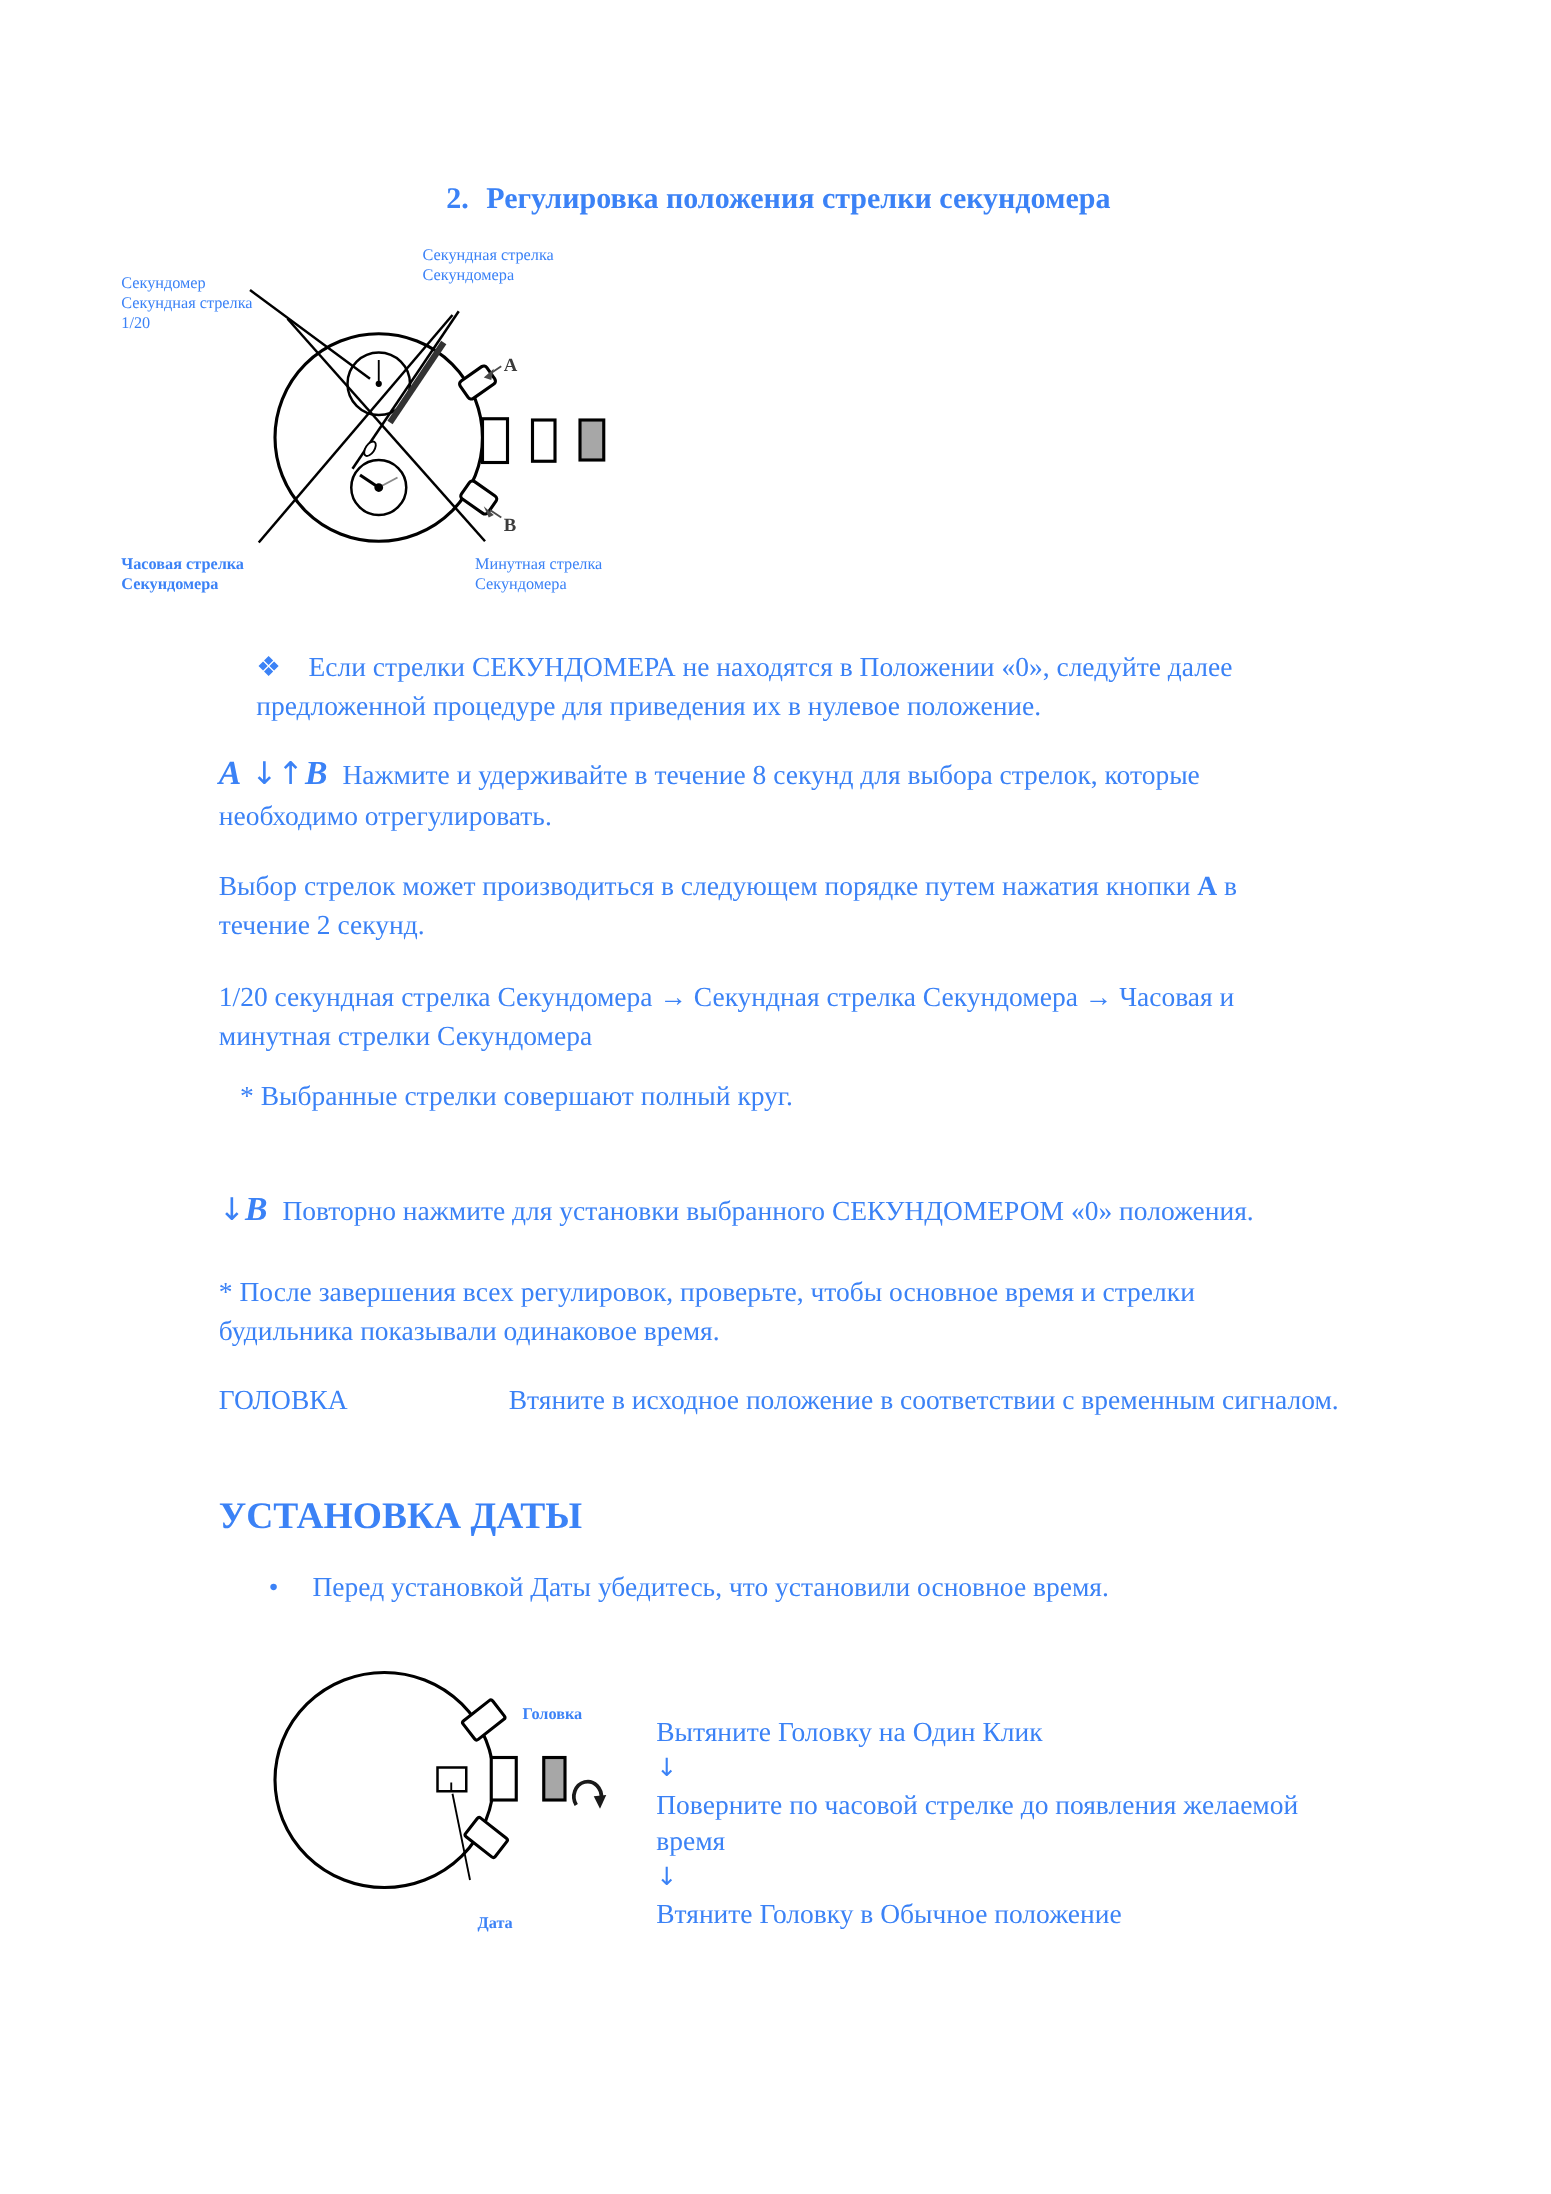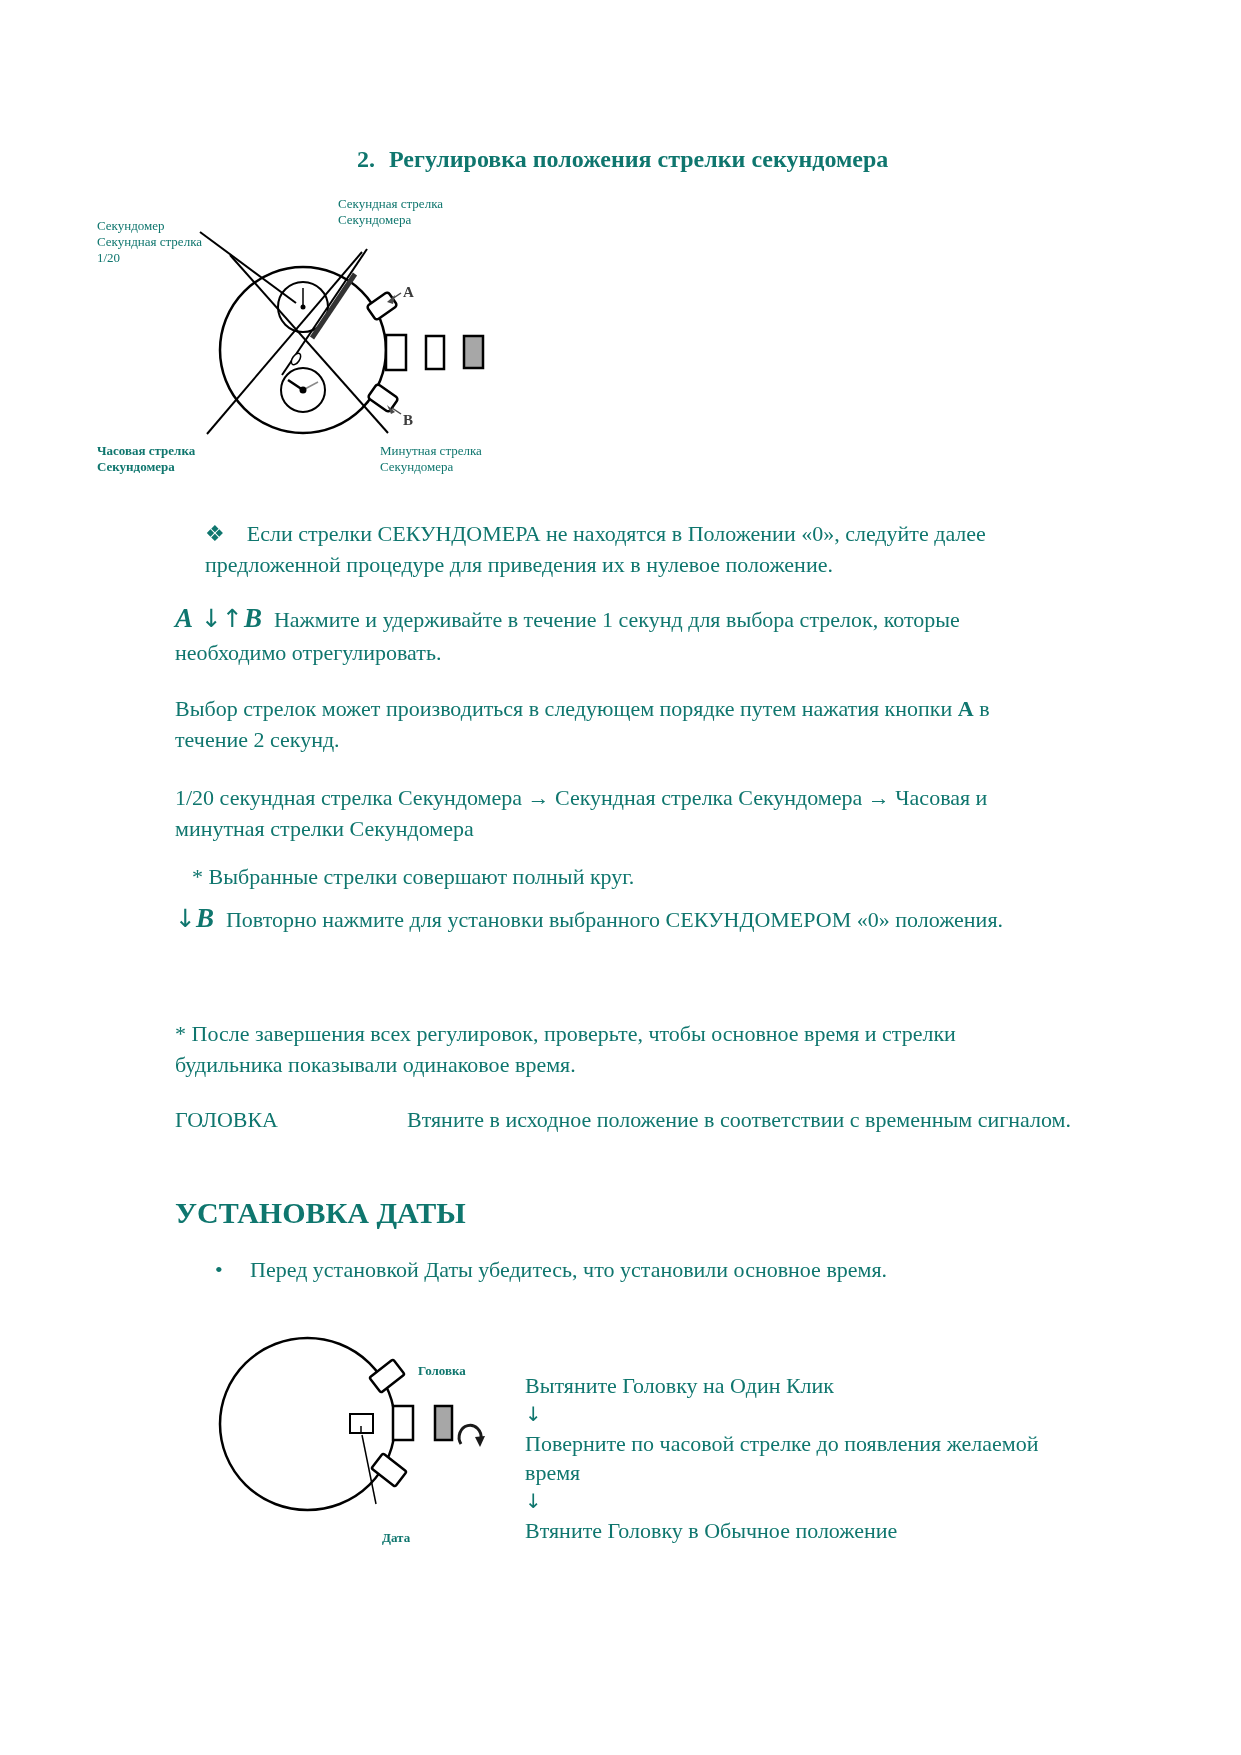--- a/index.html
+++ b/index.html
@@ -1,21 +1,21 @@
 <!DOCTYPE html>
 <html><head>
 <meta charset="utf-8">
 <style>
   html,body{margin:0;padding:0;background:#e8e8e8;}
   .page{
     position:relative;
     width:1241px;height:1755px;
     background:#ffffff;
     font-family:"Liberation Serif", serif;
-    color:#0f766e;
+    color:#3b82f6;
     overflow:hidden;
     margin:0 auto;
   }
   .abs{position:absolute;}
   .title{
     font-size:24px;font-weight:bold;white-space:nowrap;
   }
   .title .gap{margin-left:14px;}
   .body-par{font-size:22px;line-height:31px;}
   .body-par .ln{white-space:nowrap;}
@@ -97,21 +97,21 @@
 
   <div class="abs body-par" style="left:175px;top:518px;margin-left:30px;">
     <div class="ln">
       <span>❖</span><span style="margin-left:22px;">Если стрелки СЕКУНДОМЕРА не находятся в Положении «0», следуйте далее</span>
     </div>
     <div class="ln">предложенной процедуре для приведения их в нулевое положение.</div>
   </div>
 
   <div class="abs body-par lh33" style="left:175px;top:602px;">
     <div class="ln">
-      <span class="bigkey">A</span><span class="bigarrow" style="margin-left:8px;">↓↑</span><span class="bigkey" style="margin-left:1px;">B</span><span style="margin-left:12px;">Нажмите и удерживайте в течение 1 секунд для выбора стрелок, которые</span>
+      <span class="bigkey">A</span><span class="bigarrow" style="margin-left:8px;">↓↑</span><span class="bigkey" style="margin-left:1px;">B</span><span style="margin-left:12px;">Нажмите и удерживайте в течение 8 секунд для выбора стрелок, которые</span>
     </div>
     <div class="ln">необходимо отрегулировать.</div>
   </div>
 
   <div class="abs body-par" style="left:175px;top:693px;">
     <div class="ln">
       <span>Выбор стрелок может производиться в следующем порядке путем нажатия кнопки</span>
       <span class="boldrun">А</span>
       <span>в</span>
     </div>
@@ -120,21 +120,21 @@
 
   <div class="abs body-par" style="left:175px;top:782px;">
     <div class="ln">1/20 секундная стрелка Секундомера → Секундная стрелка Секундомера → Часовая и</div>
     <div class="ln">минутная стрелки Секундомера</div>
   </div>
 
   <div class="abs body-par" style="left:192px;top:861px;">
     <div class="ln">* Выбранные стрелки совершают полный круг.</div>
   </div>
 
-  <div class="abs body-par lh33" style="left:175px;top:902px;">
+  <div class="abs body-par lh33" style="left:175px;top:951px;">
     <div class="ln">
       <span class="bigarrow">↓</span><span class="bigkey">B</span><span style="margin-left:12px;">Повторно нажмите для установки выбранного СЕКУНДОМЕРОМ «0» положения.</span>
     </div>
   </div>
 
   <div class="abs body-par" style="left:175px;top:1018px;">
     <div class="ln">* После завершения всех регулировок, проверьте, чтобы основное время и стрелки</div>
     <div class="ln">будильника показывали одинаковое время.</div>
   </div>
 

